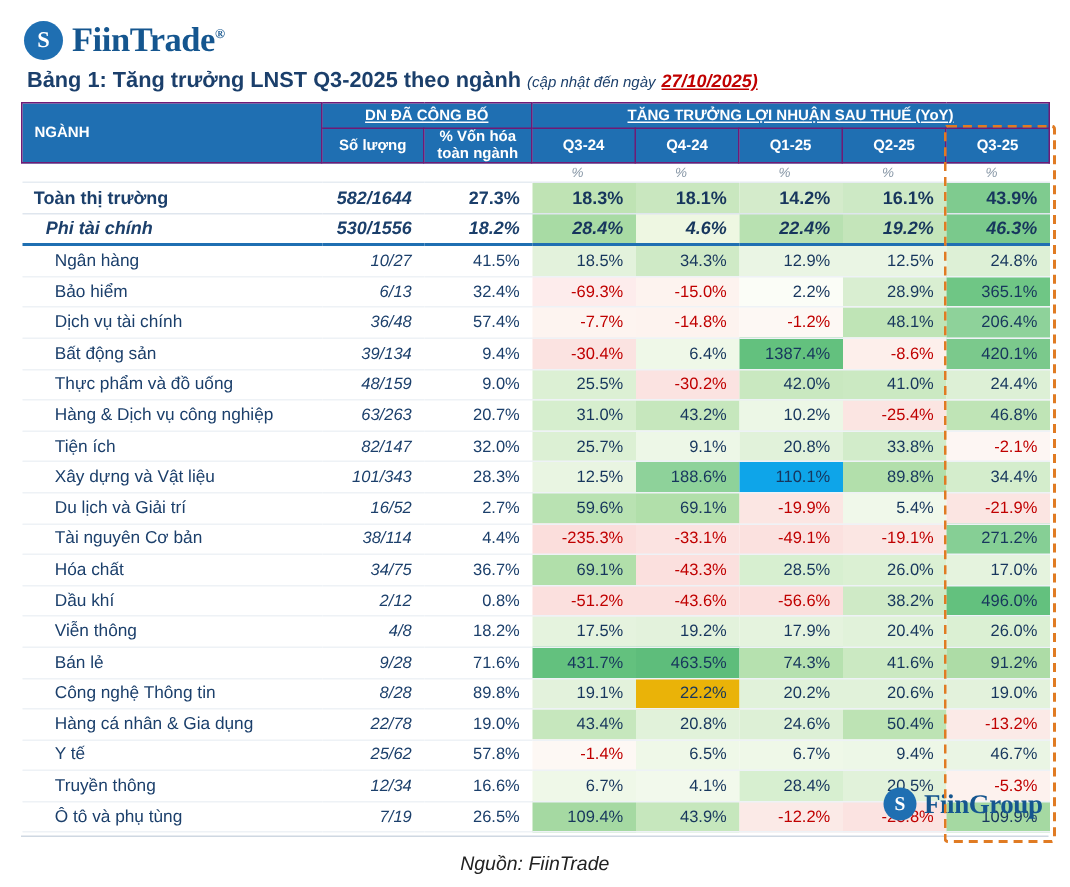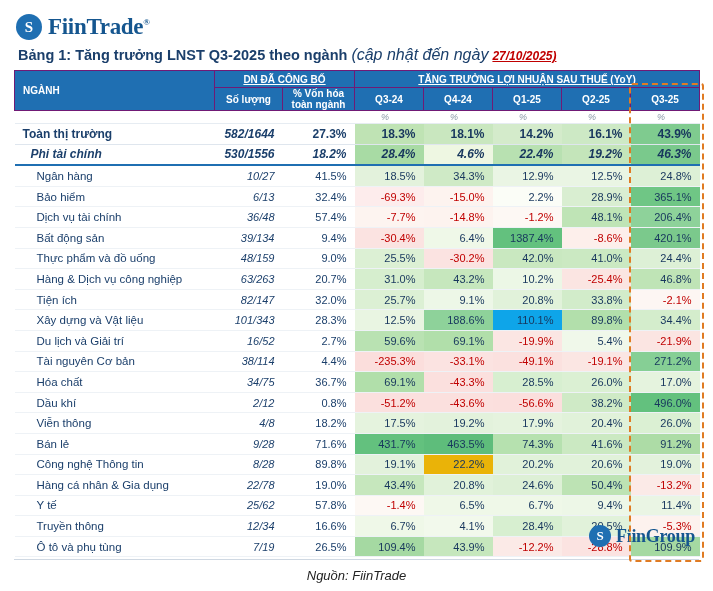--- a/index.html
+++ b/index.html
@@ -31,21 +31,21 @@
     font-size:23px;font-weight:bold;color:#15568f;
     letter-spacing:-0.3px;
   }
   .logo-reg{font-size:9px;vertical-align:super;color:#15568f;}
 
   .title-row{
     padding:4px 0 6px 18px;
     font-size:14.5px;font-weight:bold;color:#1b3f6b;
   }
   .title-note{
-    font-weight:normal;font-style:italic;font-size:16px;color:#1b3f6b;
+    font-weight:normal;font-style:italic;font-size:10px;color:#1b3f6b;
   }
   .title-date{
     font-weight:bold;font-style:italic;font-size:12px;color:#c00000;
     text-decoration:underline;
   }
 
   
   .tbl-wrap{padding:0 14px;}
   table{border-collapse:collapse;width:685px;table-layout:fixed;}
   th,td{padding:0;margin:0;}
@@ -364,21 +364,21 @@
             <td style="background:#fbeae7;color:#c00000;text-align:right;padding-right:8px;">-13.2%</td>
           </tr>
           <tr>
             <td class="nm">Y tế</td>
             <td class="num-it">25/62</td>
             <td>57.8%</td>
             <td style="background:#fdf8f4;color:#c00000;text-align:right;padding-right:8px;">-1.4%</td>
             <td style="background:#eff8e8;color:#17365d;text-align:right;padding-right:8px;">6.5%</td>
             <td style="background:#eff8e8;color:#17365d;text-align:right;padding-right:8px;">6.7%</td>
             <td style="background:#edf7e7;color:#17365d;text-align:right;padding-right:8px;">9.4%</td>
-            <td style="background:#eaf5e4;color:#17365d;text-align:right;padding-right:8px;">11.4%</td>
+            <td style="background:#eaf5e4;color:#17365d;text-align:right;padding-right:8px;">46.7%</td>
           </tr>
           <tr>
             <td class="nm">Truyền thông</td>
             <td class="num-it">12/34</td>
             <td>16.6%</td>
             <td style="background:#eff8e8;color:#17365d;text-align:right;padding-right:8px;">6.7%</td>
             <td style="background:#f2f9ec;color:#17365d;text-align:right;padding-right:8px;">4.1%</td>
             <td style="background:#d7efd0;color:#17365d;text-align:right;padding-right:8px;">28.4%</td>
             <td style="background:#e1f2da;color:#17365d;text-align:right;padding-right:8px;">20.5%</td>
             <td style="background:#fdf2ee;color:#c00000;text-align:right;padding-right:8px;">-5.3%</td>

